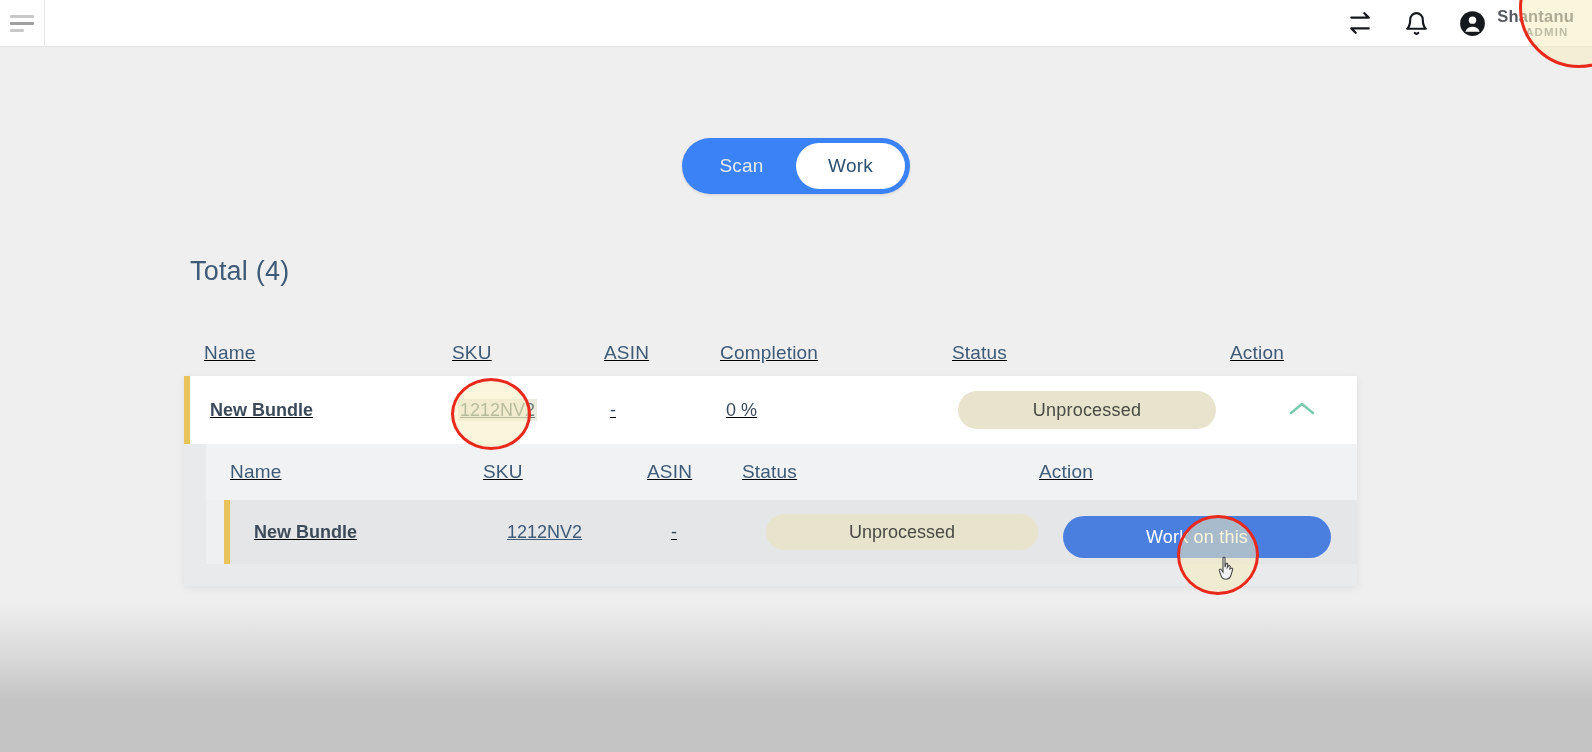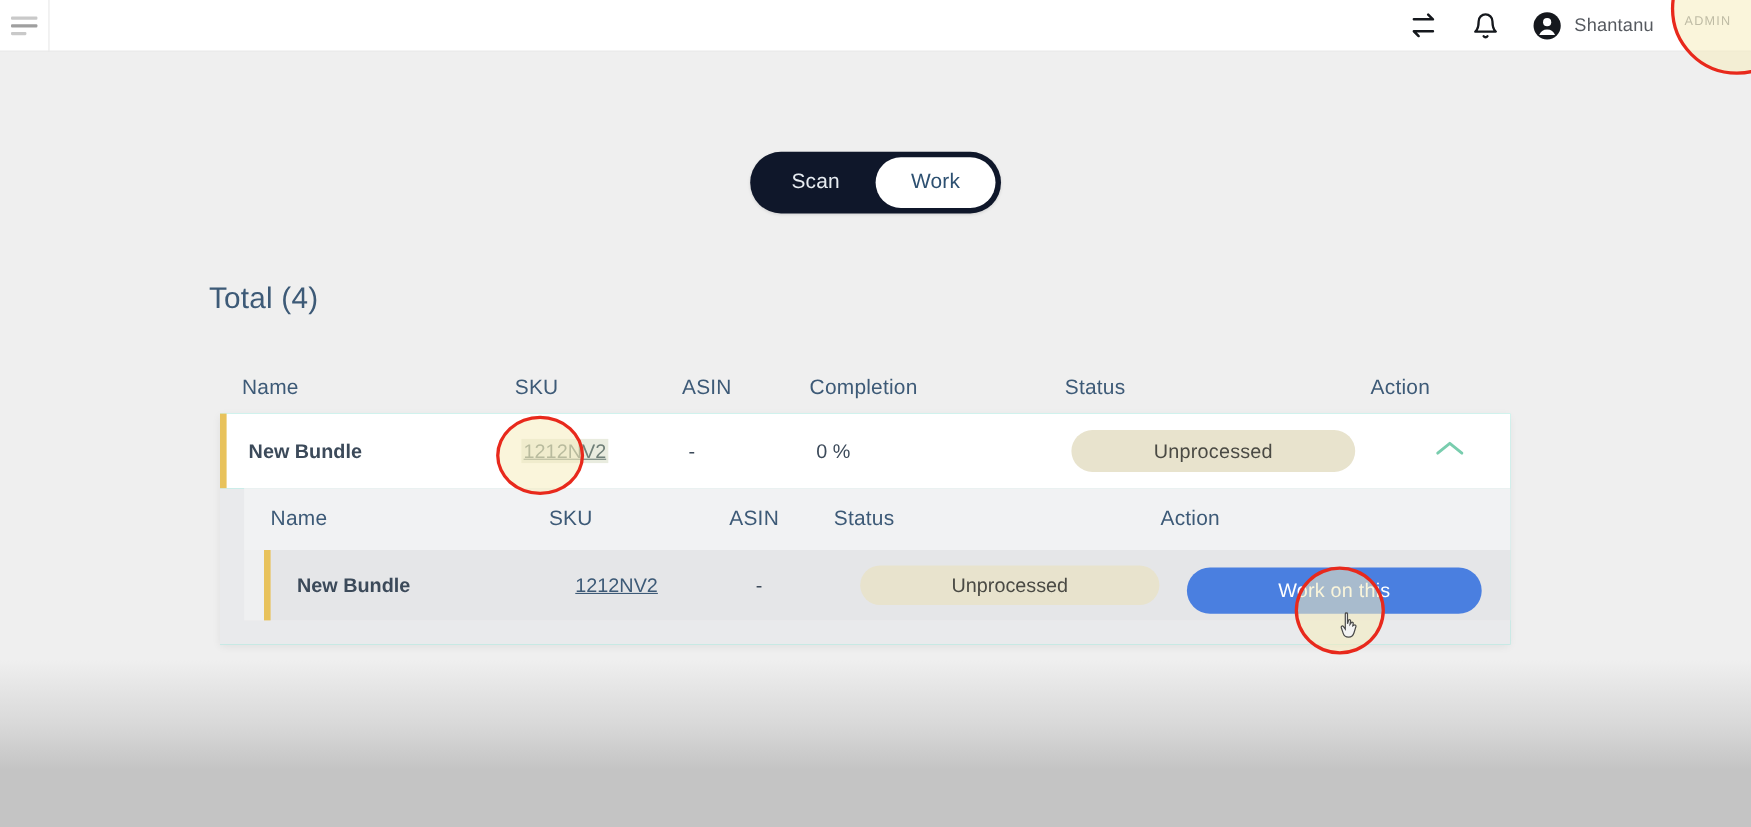--- a/index.html
+++ b/index.html
@@ -60,36 +60,36 @@
   }
   .hicon {
     width: 30px; height: 30px;
     display: flex; align-items: center; justify-content: center;
     color: #15181d;
     cursor: pointer;
   }
   .hicon svg { display: block; }
 
   .user-block { display: flex; align-items: center; gap: 10px; cursor: pointer; }
-  .user-text { display: flex; flex-direction: row; line-height: 1.12; }
+  .user-text { display: flex; flex-direction: column; line-height: 1.12; font-weight: bold; }
   .user-name { font-size: 16.5px; color: #55595f; letter-spacing: .2px; }
   .user-role { font-size: 11.5px; color: #7d8187; letter-spacing: 1.1px; margin-left: 28px; }
 
   
   .toggle-wrap {
     position: absolute;
     top: 138px;
     left: 0; right: 0;
     display: flex;
     justify-content: center;
   }
   .toggle {
     display: flex;
     align-items: center;
-    background: #0f172a;
+    background: #3b82f6;
     border-radius: 30px;
     padding: 5px;
     width: 228px;
     height: 56px;
     box-shadow: 0 1px 3px rgba(0,0,0,.12);
   }
   .toggle-opt {
     flex: 1 1 50%;
     height: 46px;
     display: flex;
@@ -113,22 +113,23 @@
     left: 190px;
     font-size: 27px;
     color: #3d5a77;
     letter-spacing: .2px;
   }
 
   
   .table-area {
     position: absolute;
     top: 330px;
-    left: 200px;
+    left: 184px;
     width: 1173px;
+    text-decoration: underline;
   }
 
   .main-head {
     display: flex;
     align-items: center;
     height: 46px;
     padding-left: 20px;
   }
   .main-head .th {
     font-size: 19px;

